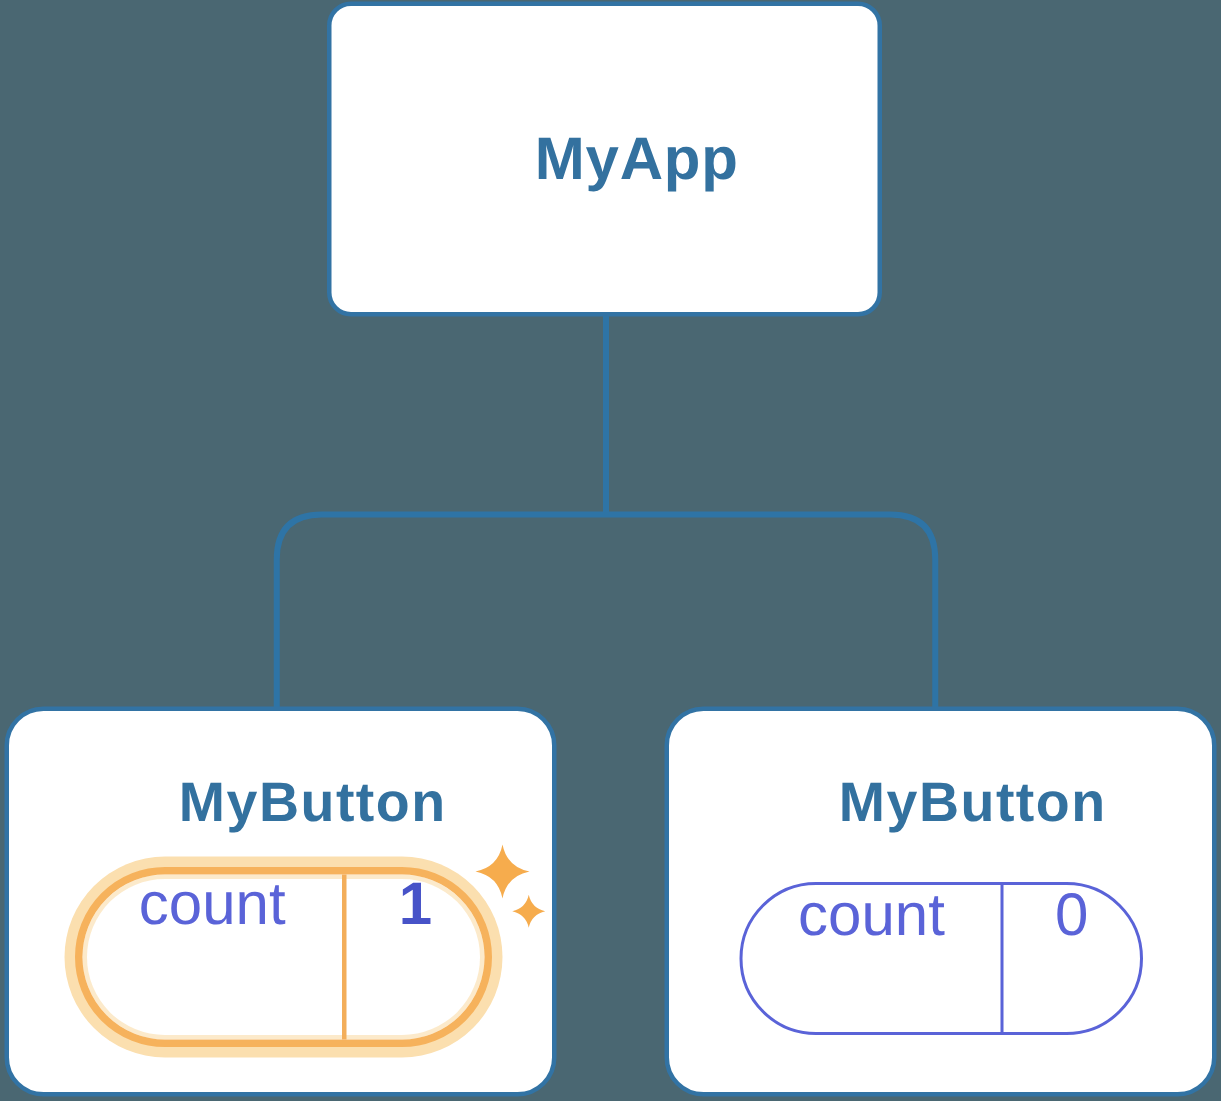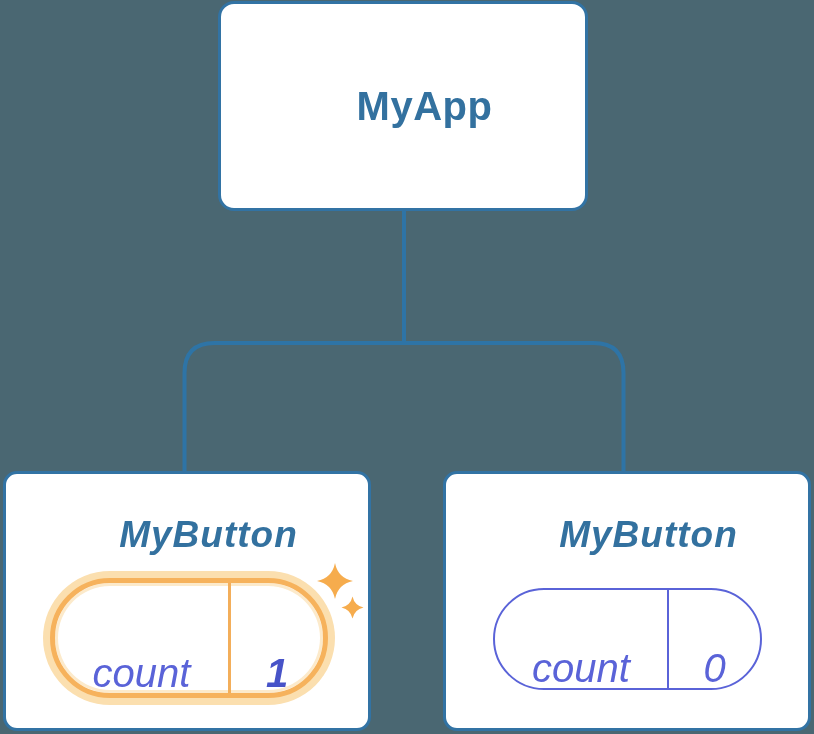--- a/index.html
+++ b/index.html
@@ -19,22 +19,21 @@
     box-sizing:border-box;
     padding-left:43px;
   }
   .node-root{
     left:218px;top:1px;width:370px;height:210px;
     border-radius:16px;
     display:flex;align-items:center;justify-content:center;
   }
   .node-child{
     top:471px;width:368px;height:260px;
-    border-radius:14px;
-    font-style:italic;
+    border-radius:26px;
   }
   .node-child.left{left:3px;}
   .node-child.right{left:443px;}
 
   .title{
     color:#33719F;
     font-weight:700;
     text-align:center;
   }
   .title-root{font-size:40px;letter-spacing:0.5px;}
@@ -57,21 +56,21 @@
     border-radius:70px;
     box-shadow:0 0 0 7px #FBDFAF, inset 0 0 0 3px rgba(251,223,175,0.65);
   }
   .pill-plain{
     left:47px;top:114px;
     width:269px;height:102px;
     border:2px solid #5A63D8;
     border-radius:60px;
   }
   .pill-cell{
-    display:flex;align-items:flex-end;justify-content:center;
+    display:flex;align-items:flex-start;justify-content:center;
     line-height:1;
   }
   .cell-label{flex:1;}
   .cell-value{width:92px;}
   .pill-plain .cell-value{width:91px;}
   .pill-label-text{
     font-size:40px;font-weight:400;color:#5A63D8;
   }
   .pill-divider{width:3px;background:#F3AE5A;}
   .pill-plain .pill-divider{width:2px;background:#5A63D8;}

